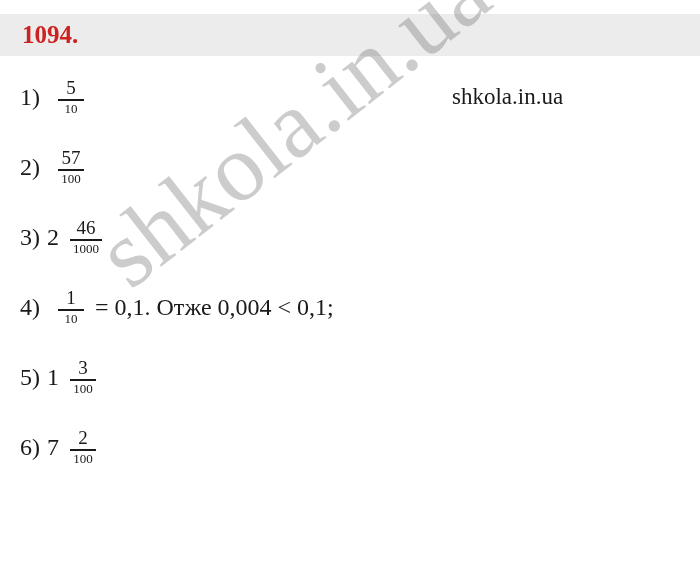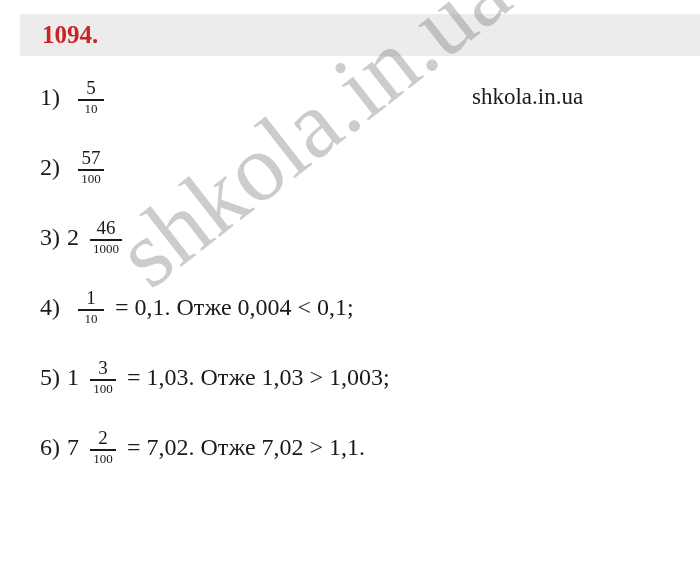--- a/index.html
+++ b/index.html
@@ -12,21 +12,20 @@
     background: #ffffff;
     font-family: "Liberation Serif", serif;
     color: #1a1a1a;
     position: relative;
     overflow: hidden;
   }
   .page {
     position: relative;
     width: 664px;
     height: 563px;
-    margin-left: 20px;
   }
   .header {
     position: absolute;
     left: 0;
     top: 14px;
     width: 700px;
     height: 42px;
     background: #ececec;
     display: flex;
     align-items: center;
@@ -172,32 +171,30 @@
     </div>
 
     <div class="item">
       <span class="marker">5)</span>
       <span class="whole">1</span>
       <span class="frac">
         <span class="num">3</span>
         <span class="bar"></span>
         <span class="den">100</span>
       </span>
-      <span class="rest">= 1,03. Отже 1,03 &gt; 1,003;</span>
     </div>
 
     <div class="item">
       <span class="marker">6)</span>
       <span class="whole">7</span>
       <span class="frac">
         <span class="num">2</span>
         <span class="bar"></span>
         <span class="den">100</span>
       </span>
-      <span class="rest">= 7,02. Отже 7,02 &gt; 1,1.</span>
     </div>
 
   </div>
 
   <div class="side-note">shkola.in.ua</div>
 
   <div class="watermark">
     <span>shkola.in.ua</span>
   </div>
 

